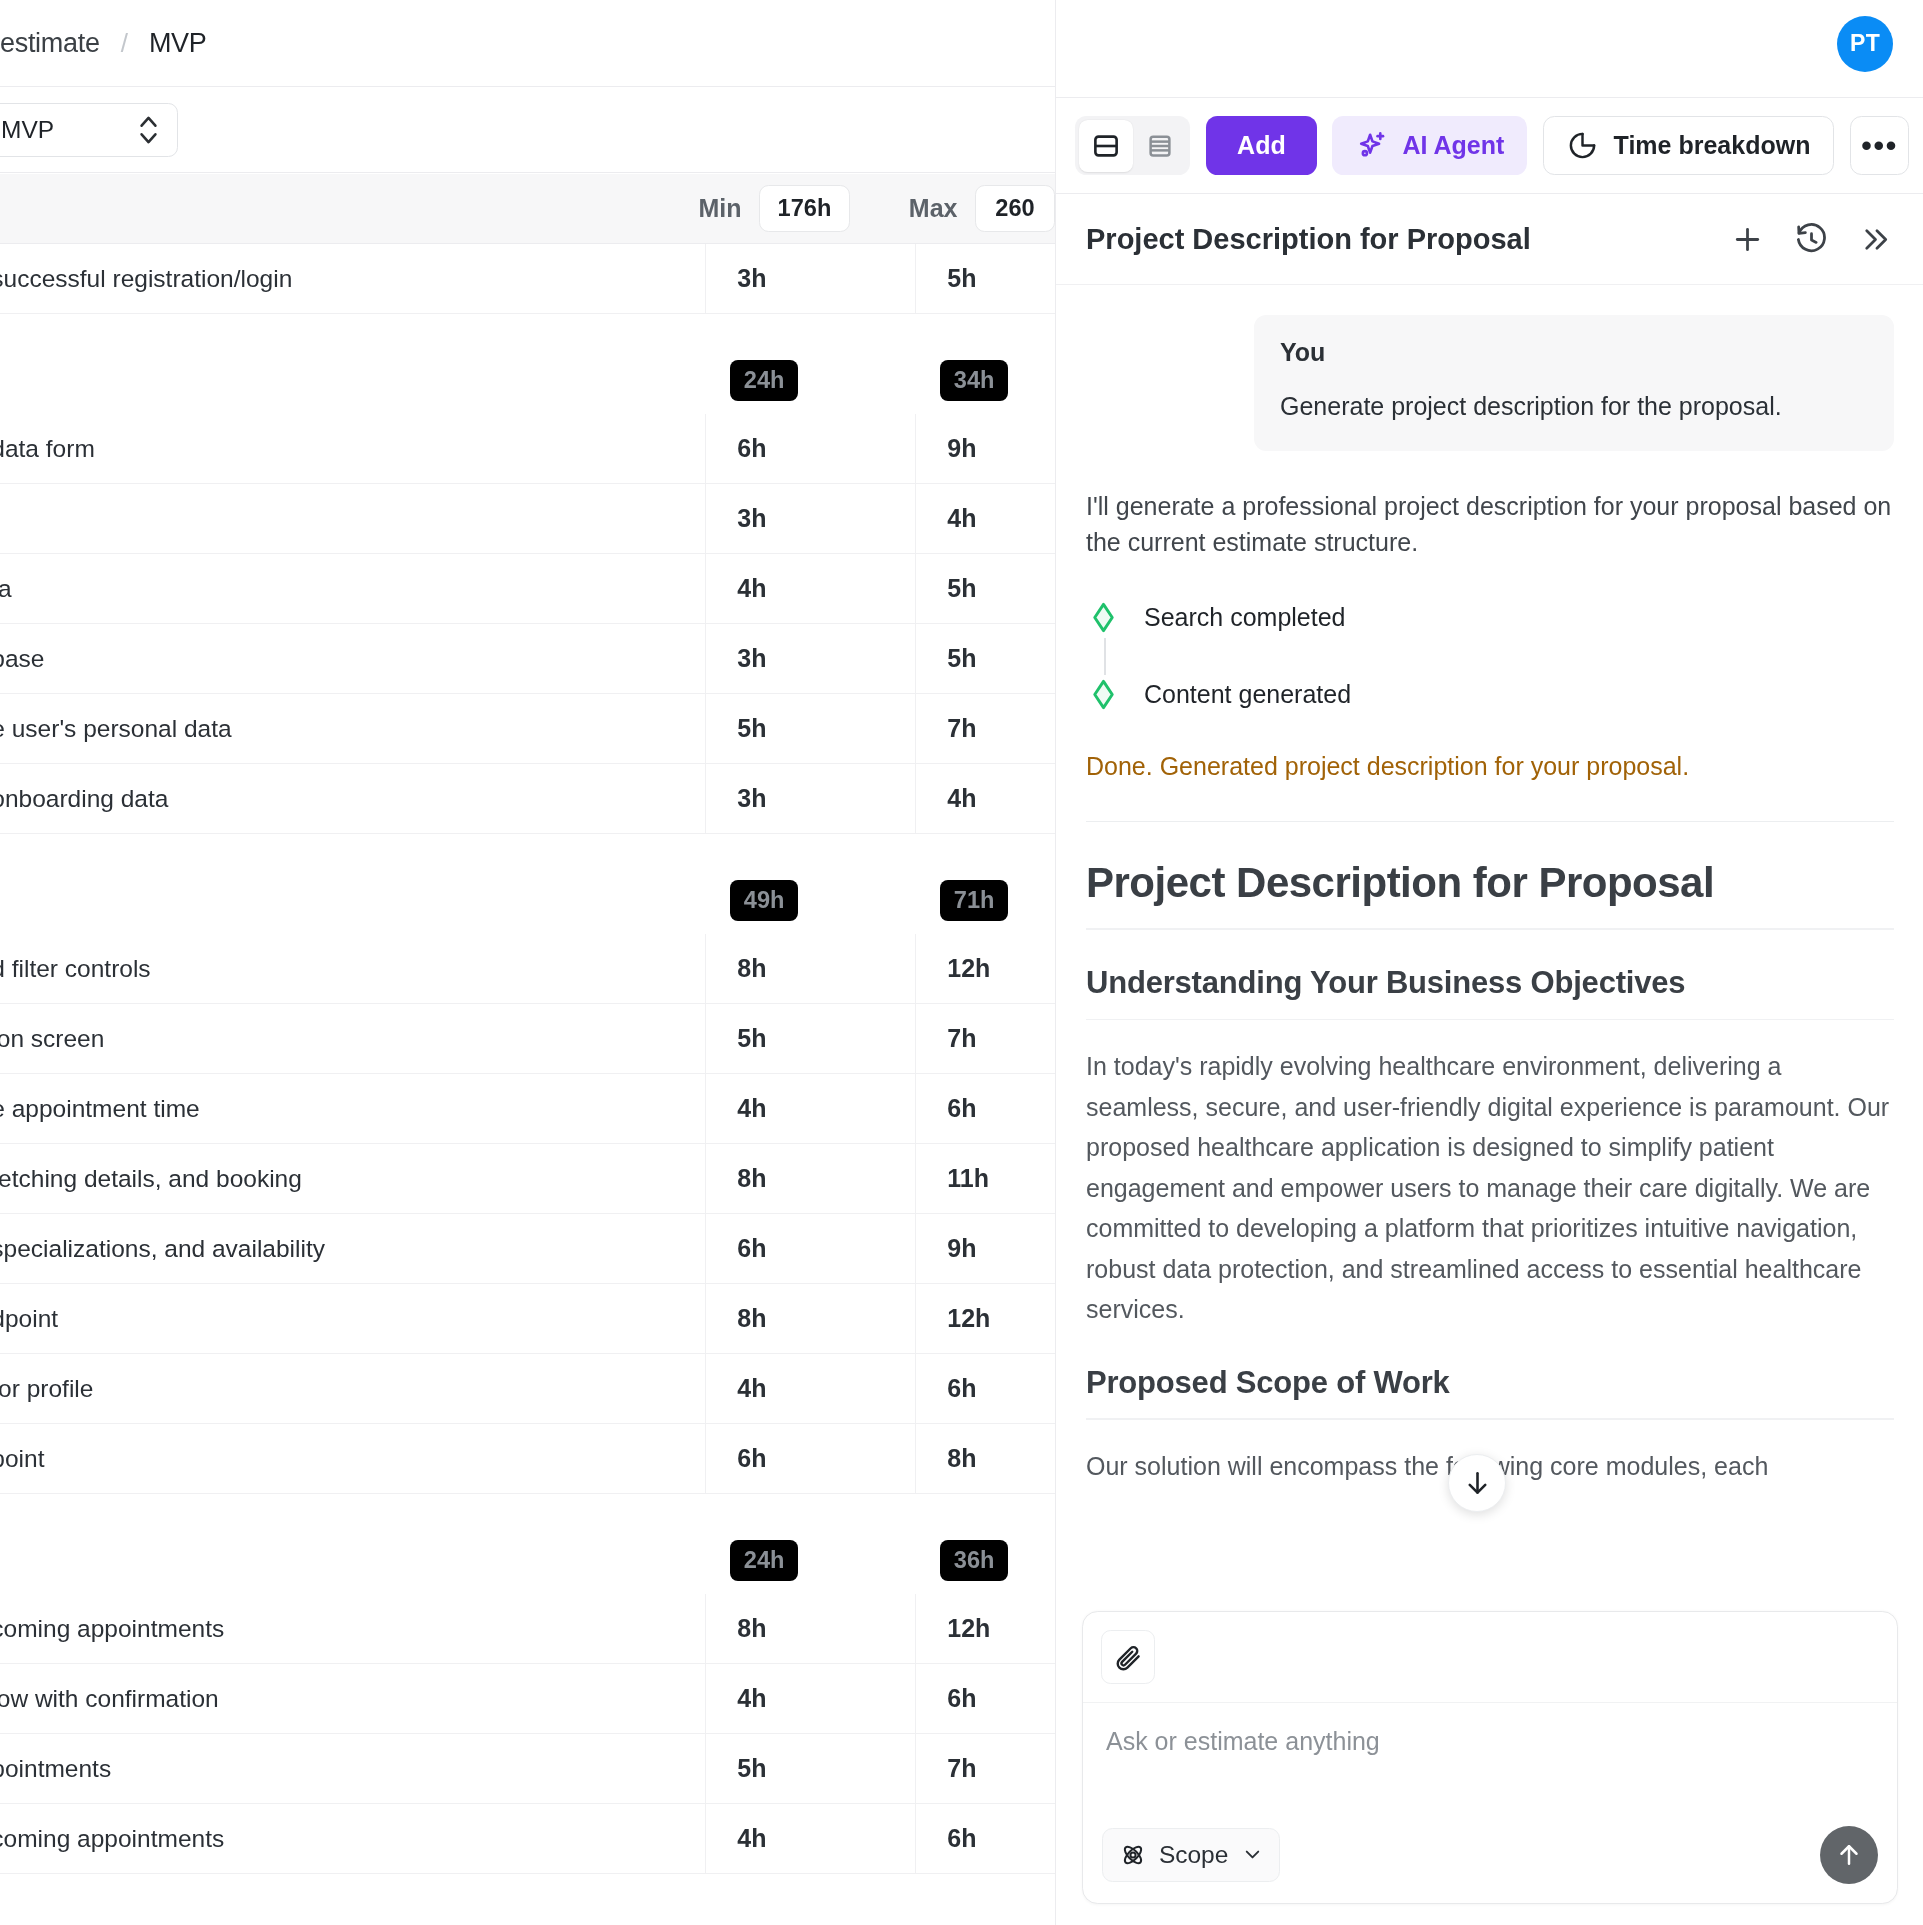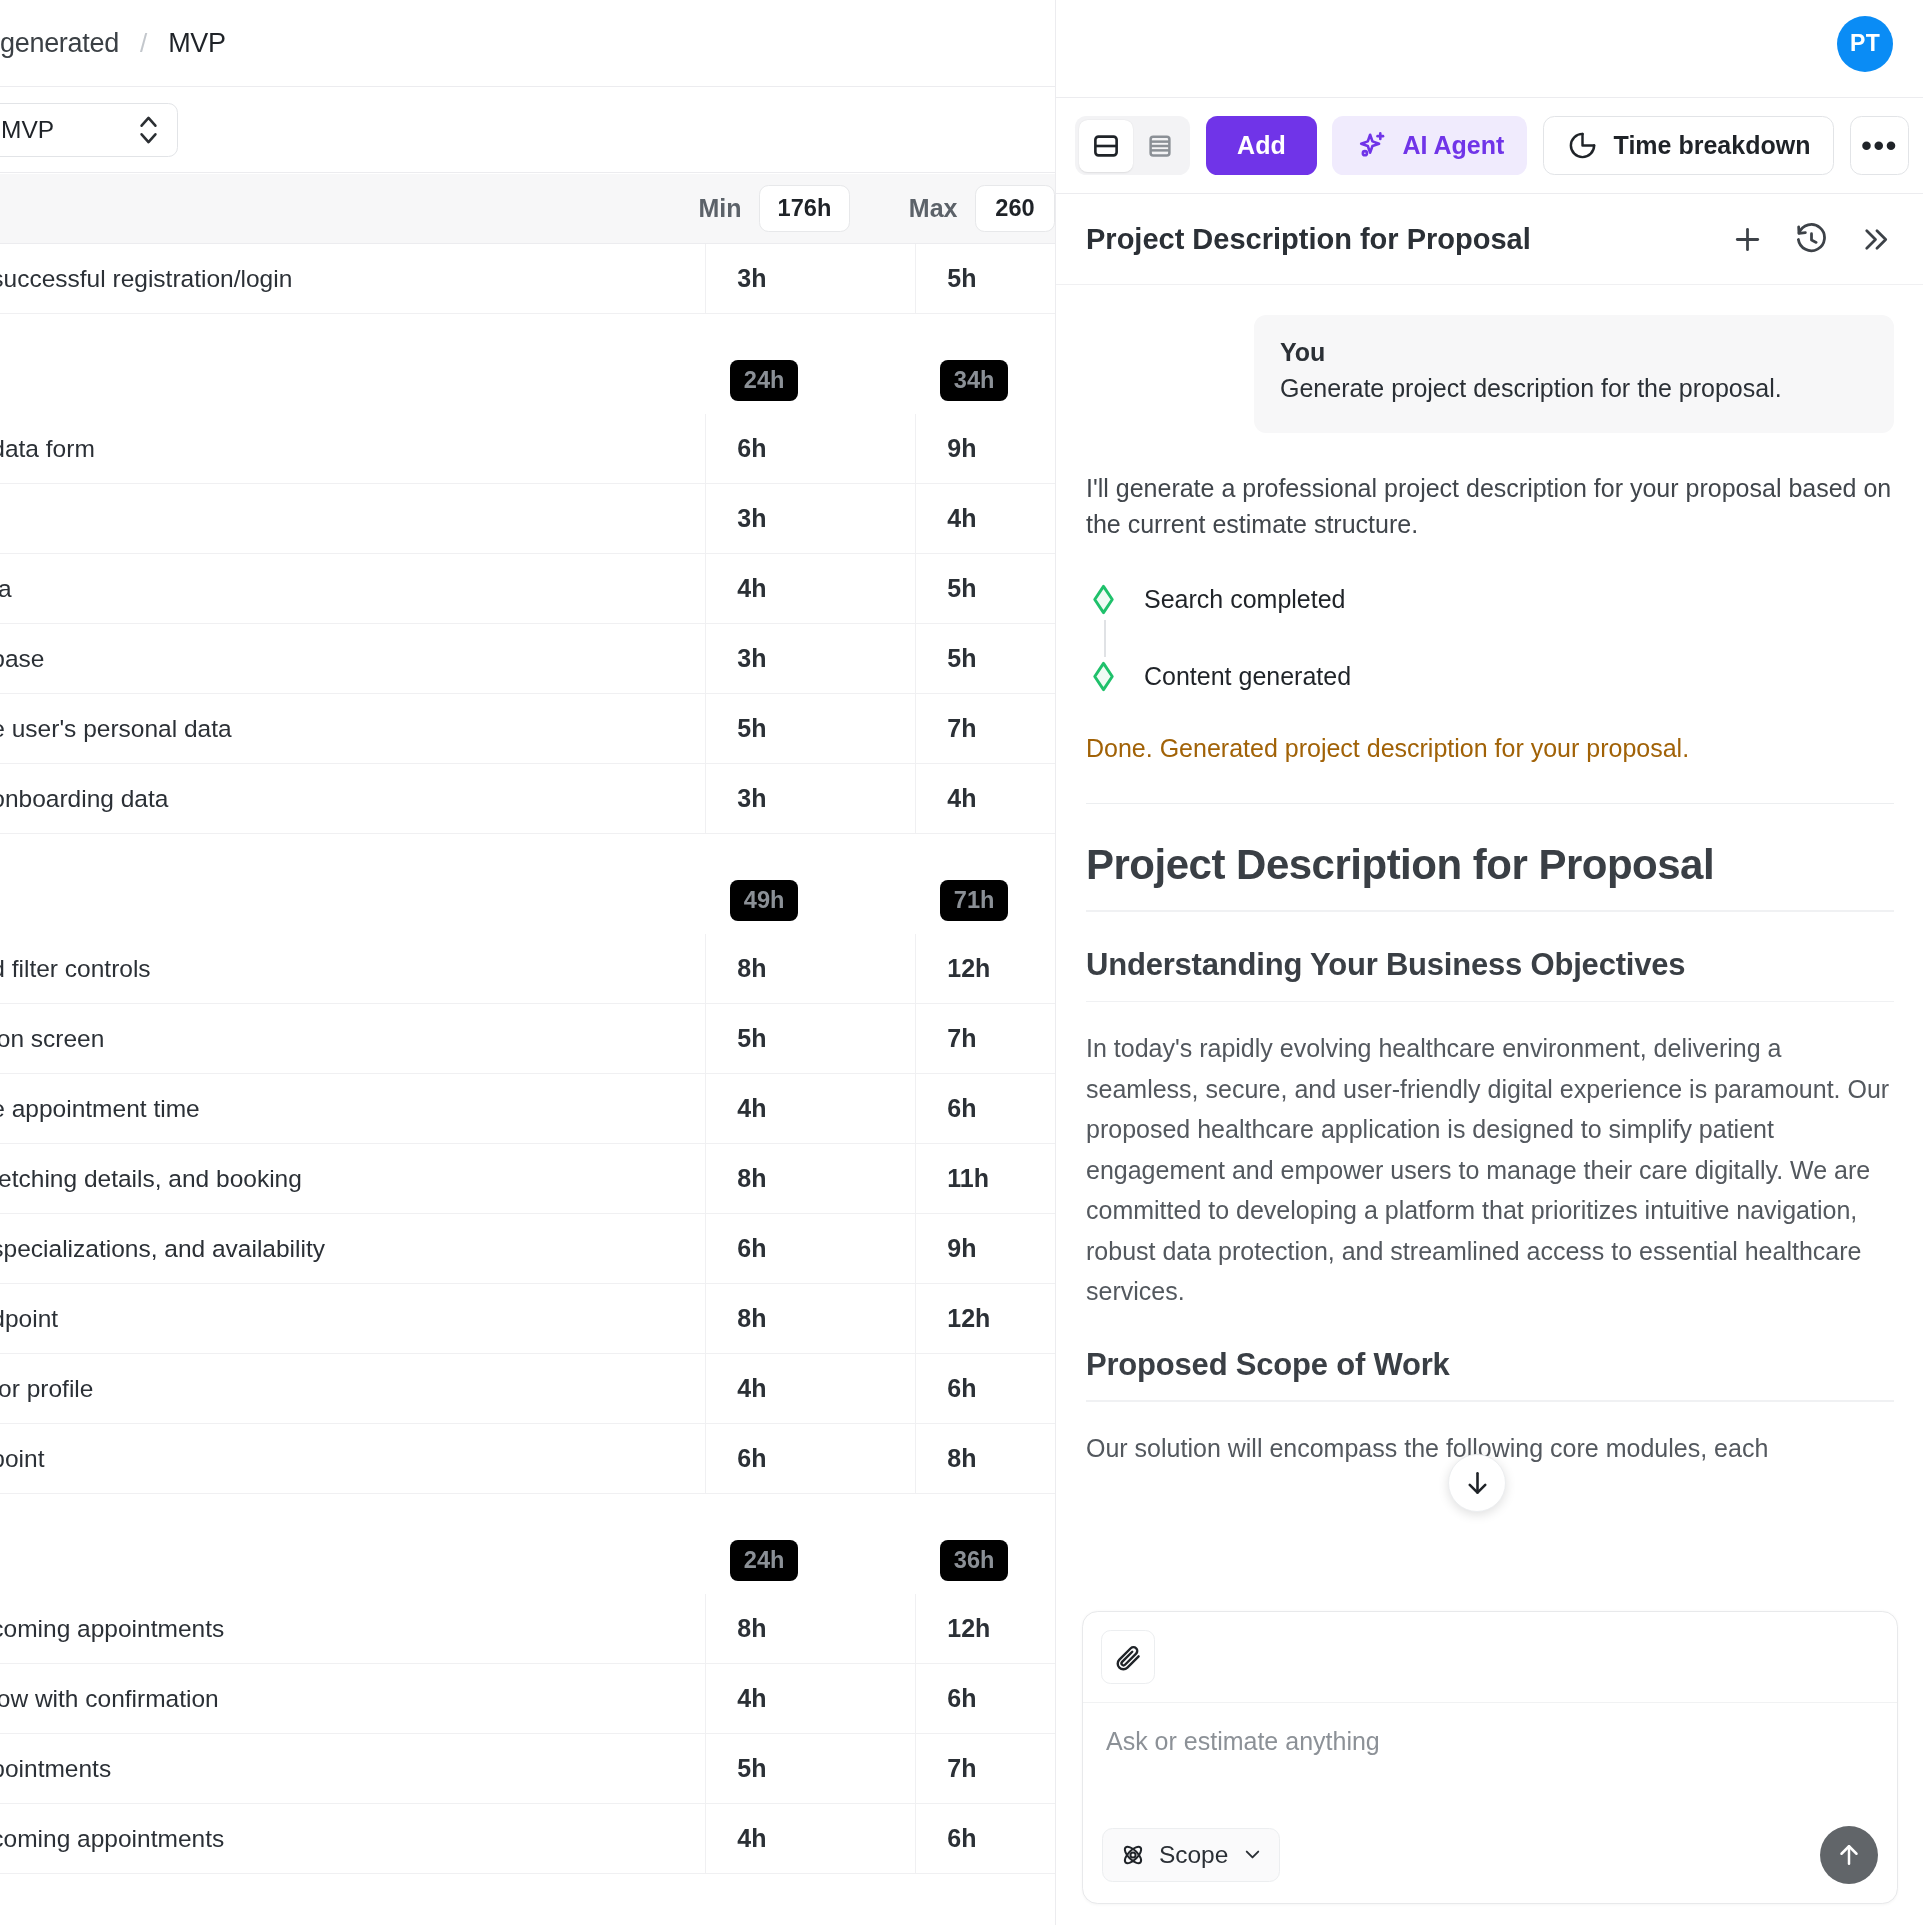--- a/index.html
+++ b/index.html
@@ -170,21 +170,21 @@
   
   .convo {
     position: absolute; left: 0; top: 285px; width: 868px;
     height: 1331px; overflow: hidden; padding: 0 30px;
   }
   .user-bubble {
     margin-top: 30px; margin-left: 168px;
     background: #f7f7f8; border-radius: 12.2px;
     padding: 23px 26px 26px 26px;
   }
-  .user-name { font-size: 25px; font-weight: 700; color: #2b3036; margin-bottom: 4px; }
+  .user-name { font-size: 25px; font-weight: 700; color: #2b3036; margin-bottom: 22px; }
   .user-msg { font-size: 25px; color: #2b3036; line-height: 1.42; }
 
   .asst-text {
     margin-top: 37px; font-size: 25px; color: #41464c; line-height: 1.46;
   }
   .steps { margin-top: 37px; }
   .step { display: flex; align-items: center; gap: 23px; height: 40px; }
   .step-label { font-size: 25px; color: #1f2328; }
   .step-conn { width: 2.6px; height: 37px; background: #e0e2e5; margin-left: 17.5px; }
   .done-line { margin-top: 37px; font-size: 25px; color: #a16207; }
@@ -242,21 +242,21 @@
   svg { display: block; }
 </style>
 </head>
 <body>
 
 <div class="app">
 
   <div class="left-region">
 
     <div class="breadcrumb-bar">
-      <span class="crumb">generated</span>
+      <span class="crumb">estimate</span>
       <span class="crumb-sep">/</span>
       <span class="crumb current">MVP</span>
     </div>
 
     <div class="selector-row">
       <div class="phase-select">
         <span>MVP</span>
         <span class="updown">
           <svg width="23" height="38" viewBox="0 0 26 44" fill="none" stroke="#2b2f33" stroke-width="3" stroke-linecap="round" stroke-linejoin="round">
             <polyline points="5,17 13,8 21,17"></polyline>

